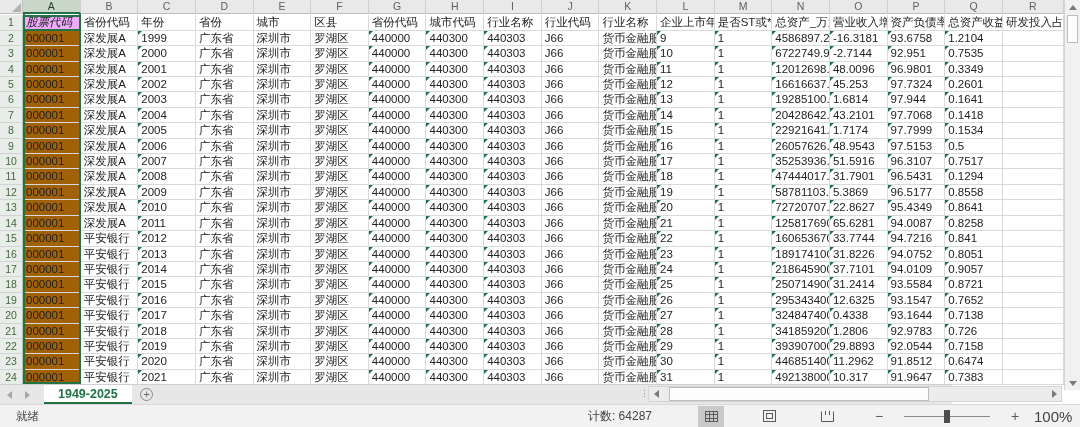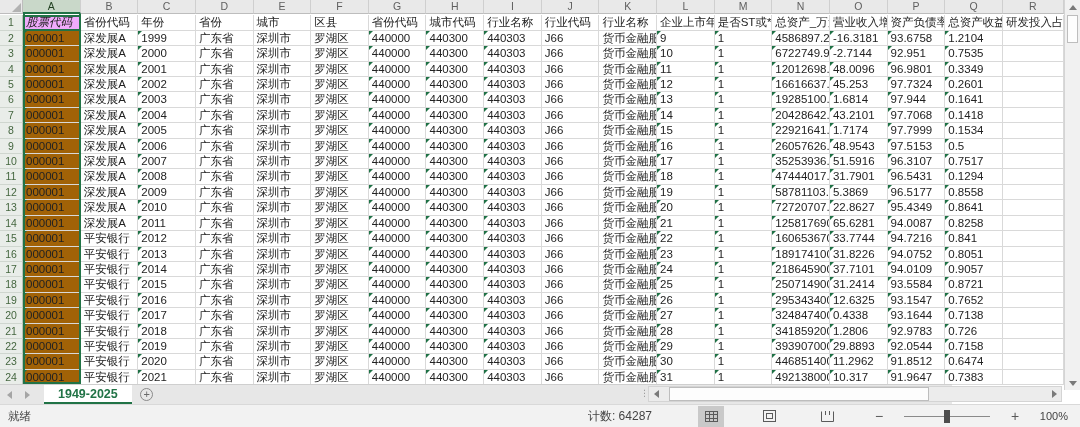--- a/index.html
+++ b/index.html
@@ -59,29 +59,29 @@
   .hs-btn { width:14px; display:flex; align-items:center; justify-content:center; }
   #htrack { flex:1; position:relative; }
   #hthumb { position:absolute; left:6px; top:0; width:260px; height:14px;
     background:#fdfdfd; border:1px solid #bdbdbd; }
   #splitter { position:absolute; left:640px; top:388px; color:#9a9a9a; font-size:9px; letter-spacing:-1px; }
 
   
   #statusbar { position:absolute; left:0; top:404px; width:1080px; height:23px;
     background:#f2f2f2; border-top:1px solid #d9d9d9; display:flex; align-items:center;
     font-size:11.5px; color:#444; }
-  #status-ready { padding-left:8px; }
+  #status-ready { padding-left:16px; }
   #status-right { margin-left:auto; display:flex; align-items:center; gap:12px; }
   #count-label { margin-right:34px; font-size:12px; }
   .viewbtn { width:26px; height:21px; display:flex; align-items:center; justify-content:center; margin-right:20px; }
   .viewbtn.pressed { background:#c9c9c9; }
   .zoom-minus,.zoom-plus { width:14px; text-align:center; color:#5a5a5a; font-size:14px; line-height:14px; }
   #zoom-track { width:86px; height:1px; background:#8a8a8a; margin:0 6px; position:relative; }
   #zoom-thumb { position:absolute; left:40px; top:-6px; width:6px; height:13px; background:#4d4d4d; }
-  #zoom-pct { width:46px; text-align:right; padding-right:12px; font-size:11px; }
+  #zoom-pct { width:46px; text-align:right; padding-right:12px; font-size:15px; }
   svg .ln { stroke:#5a5a5a; stroke-width:1; fill:none; }
 </style>
 </head>
 <body>
 
 <div id="app">
 
   <div id="grid">
       <div class="corner">
         <div class="tri"></div>

